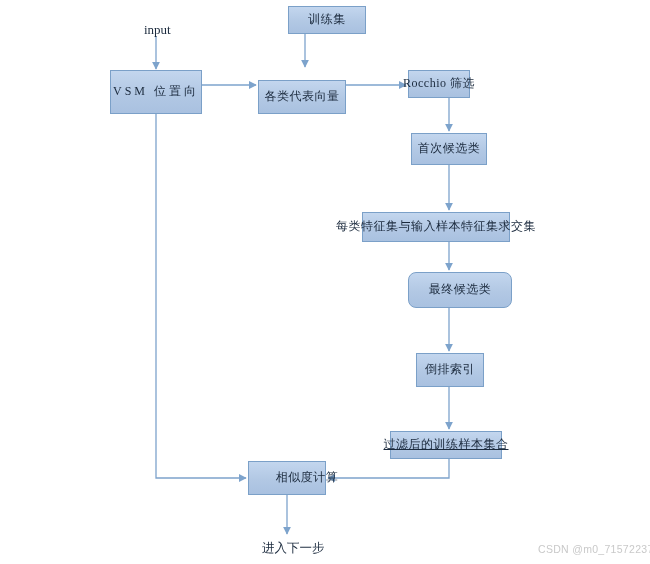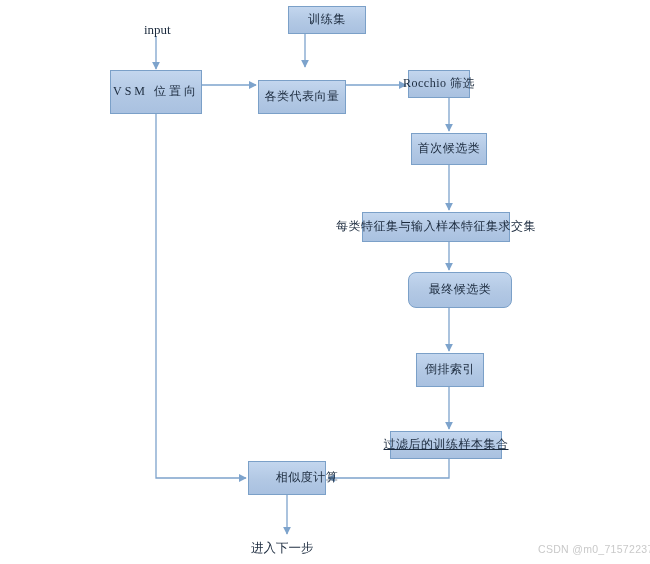--- a/index.html
+++ b/index.html
@@ -91,21 +91,21 @@
 
       <path d="M 449 459 L 449 478 L 328 478"></path>
 
       <path d="M 156 100 L 156 478 L 246 478"></path>
 
       <path d="M 287 495 L 287 534"></path>
     </g>
   </svg>
 
   <div class="free-label" style="left:144px; top:22px;font-family:Liberation Serif, serif;">input</div>
-  <div class="free-label" style="left:251px; top:540px; font-size:12.5px;">进入下一步</div>
+  <div class="free-label" style="left:262px; top:540px; font-size:12.5px;">进入下一步</div>
 
   <div class="node" style="left:268px; top:6px; width:78px; height:28px;margin-left:20px;">训练集</div>
 
   <div class="node wide-letter" style="left:110px; top:70px; width:92px; height:44px;">VSM 位置向</div>
 
   <div class="node" style="left:258px; top:68px; width:88px; height:34px;margin-top:12px;">各类代表向量</div>
 
   <div class="node" style="left:408px; top:70px; width:62px; height:28px;text-align:right;">Rocchio 筛选</div>
 
   <div class="node" style="left:411px; top:133px; width:76px; height:32px;">首次候选类</div>

